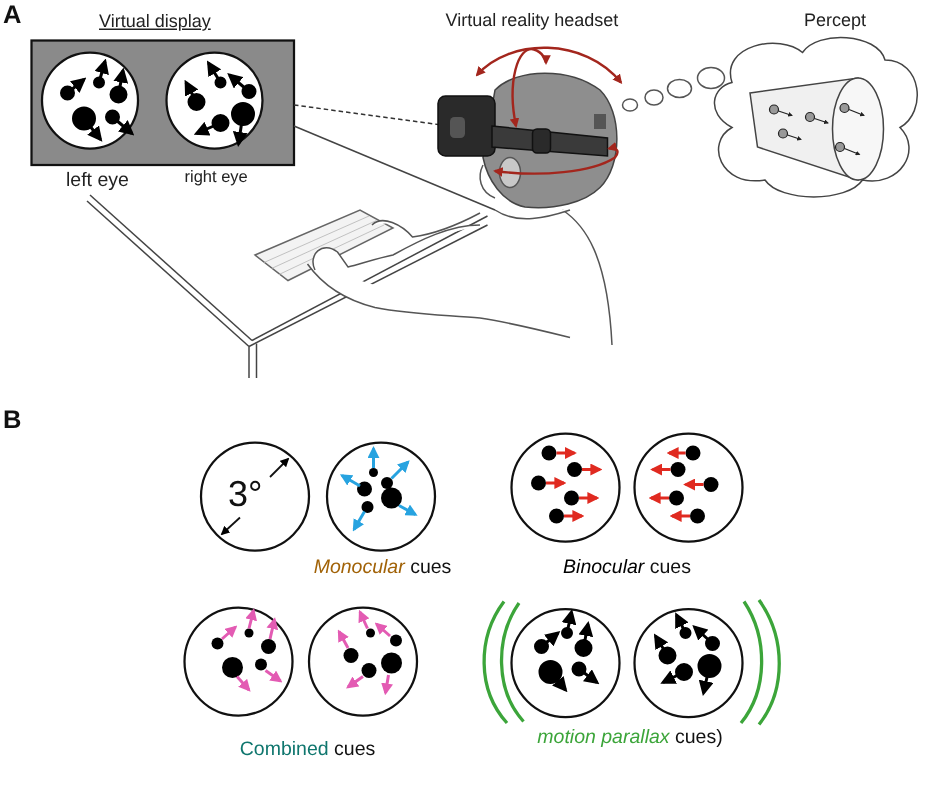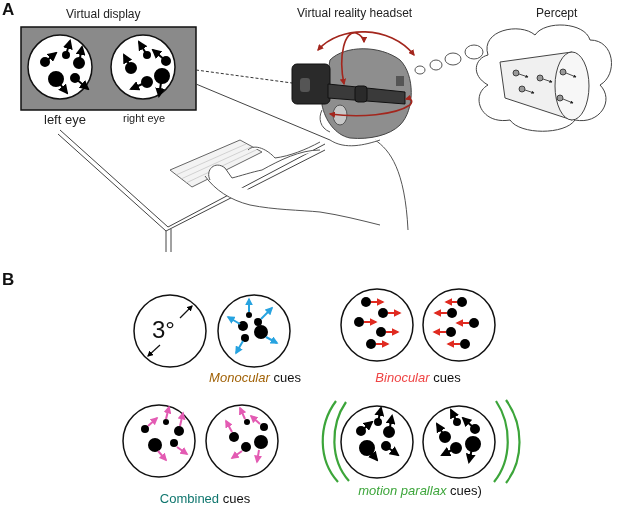--- a/index.html
+++ b/index.html
@@ -2,21 +2,21 @@
 <html><head>
 <meta charset="utf-8">
 <style>
   html, body { margin:0; padding:0; background:#ffffff; }
   body { width:622px; height:530px; position:relative; overflow:hidden; font-family:"Liberation Sans", sans-serif; color:#111; }
   .abs { position:absolute; }
   .lbl { font-size:12px; color:#222; white-space:nowrap; }
   .panel { font-weight:bold; font-size:17px; }
   .cap { font-size:13px; text-align:center; line-height:16px; }
   .blue { color:#a16207; font-style:italic; }
-  .red { color:#ef4444; font-style:italic;text-align:center; }
+  .red { color:#000000; font-style:italic;text-align:center; }
   .pink { color:#0f766e; }
   .green { color:#3ca53a; font-style:italic; }
   svg { position:absolute; left:0; top:0; }
 </style>
 </head>
 <body>
 
 <svg width="622" height="530" viewBox="0 0 622 530">
   <defs>
     <marker id="ab" viewBox="0 0 10 10" refX="8" refY="5" markerWidth="5" markerHeight="5" orient="auto-start-reverse">
@@ -266,21 +266,21 @@
 
   <g fill="none" stroke="#3ca53a" stroke-width="2.2">
     <path d="M336,401 C318,425 318,460 338,482"></path>
     <path d="M346,402 C330,425 330,460 349,481"></path>
     <path d="M496,401 C512,425 512,460 494,482"></path>
     <path d="M506,400 C524,425 524,460 506,483"></path>
   </g>
 </svg>
 
 <div class="abs panel" style="left:2px; top:0px;">A</div>
-<div class="abs lbl" style="left:66px; top:7px;">Virtual display</div>
+<div class="abs lbl" style="left:66px; top:7px;text-decoration:underline;">Virtual display</div>
 <div class="abs lbl" style="left:297px; top:6px;">Virtual reality headset</div>
 <div class="abs lbl" style="left:536px; top:6px;">Percept</div>
 <div class="abs lbl" style="left:44px; top:112px; font-size:13px;">left eye</div>
 <div class="abs lbl" style="left:123px; top:112px; font-size:11px;">right eye</div>
 
 <div class="abs panel" style="left:2px; top:270px;">B</div>
 <div class="abs" style="left:152px; top:316px; font-size:24px;">3°</div>
 
 <div class="abs cap" style="left:190px; top:370px; width:130px;">
   <span class="blue">Monocular</span><span> cues</span>

